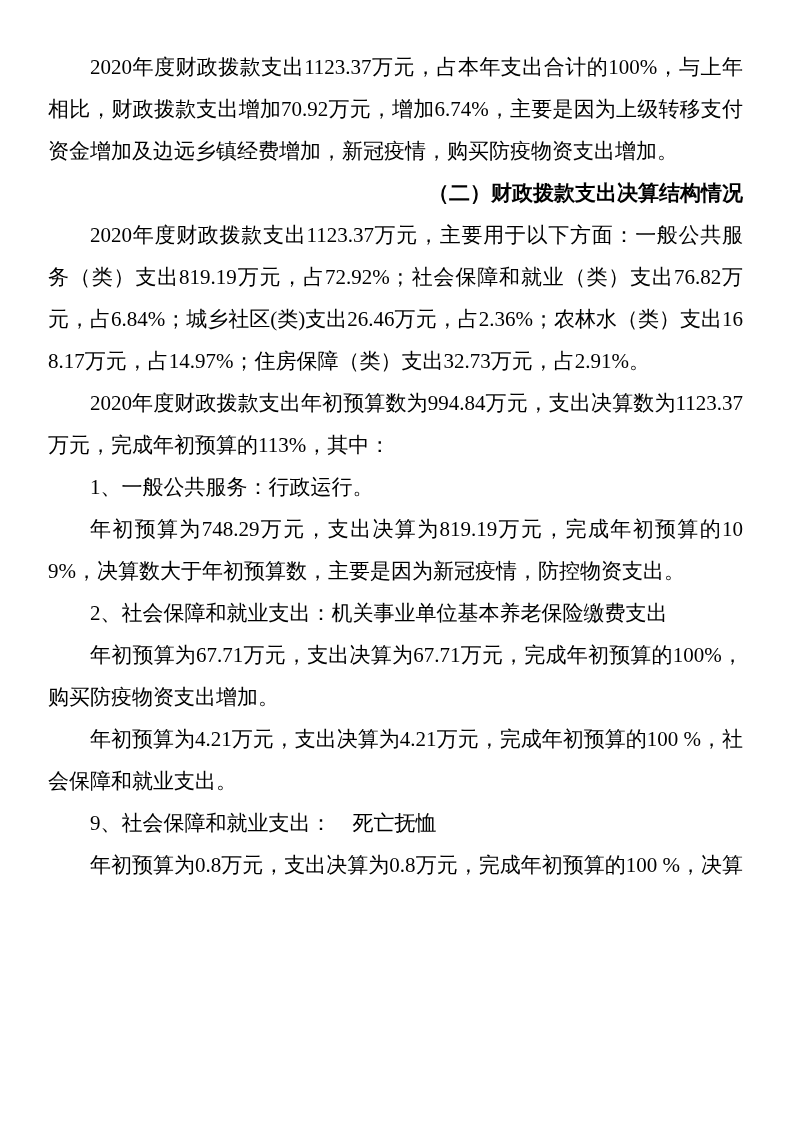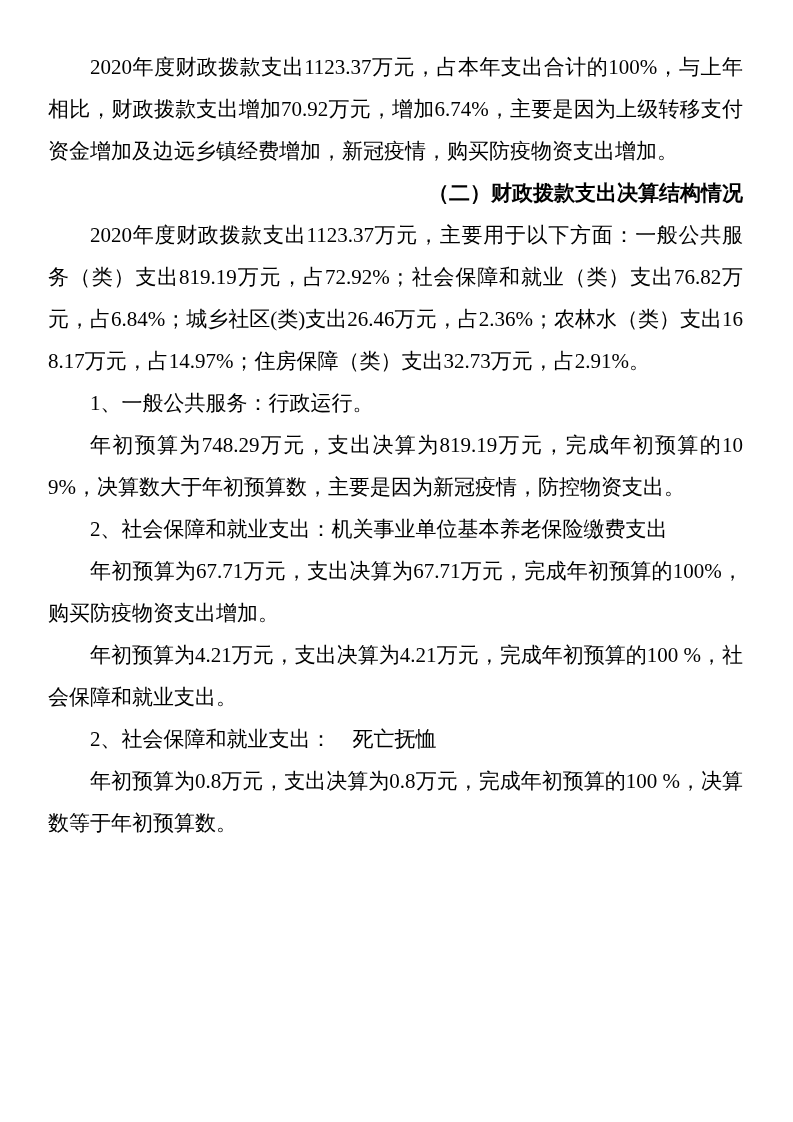--- a/index.html
+++ b/index.html
@@ -37,21 +37,22 @@
   }
 </style>
 </head>
 <body>
 
 <div class="page">
   <div class="doc">
     <p class="body">2020年度财政拨款支出1123.37万元，占本年支出合计的100%，与上年相比，财政拨款支出增加70.92万元，增加6.74%，主要是因为上级转移支付资金增加及边远乡镇经费增加，新冠疫情，购买防疫物资支出增加。</p>
     <p class="heading">（二）财政拨款支出决算结构情况</p>
     <p class="body">2020年度财政拨款支出1123.37万元，主要用于以下方面：一般公共服务（类）支出819.19万元，占72.92%；社会保障和就业（类）支出76.82万元，占6.84%；城乡社区(类)支出26.46万元，占2.36%；农林水（类）支出168.17万元，占14.97%；住房保障（类）支出32.73万元，占2.91%。</p>
+    <p class="body">2020年度财政拨款支出年初预算数为994.84万元，支出决算数为1123.37万元，完成年初预算的113%，其中：</p>
     <p class="body">1、一般公共服务：行政运行。</p>
     <p class="body">年初预算为748.29万元，支出决算为819.19万元，完成年初预算的109%，决算数大于年初预算数，主要是因为新冠疫情，防控物资支出。</p>
     <p class="body">2、社会保障和就业支出：机关事业单位基本养老保险缴费支出</p>
     <p class="body">年初预算为67.71万元，支出决算为67.71万元，完成年初预算的100%，购买防疫物资支出增加。</p>
     <p class="body">年初预算为4.21万元，支出决算为4.21万元，完成年初预算的100 %，社会保障和就业支出。</p>
-    <p class="body">2、社会保障和就业支出：　死亡抚恤</p>
+    <p class="body">9、社会保障和就业支出：　死亡抚恤</p>
     <p class="body">年初预算为0.8万元，支出决算为0.8万元，完成年初预算的100 %，决算数等于年初预算数。</p>
   </div>
 </div>
 
 </body></html>

